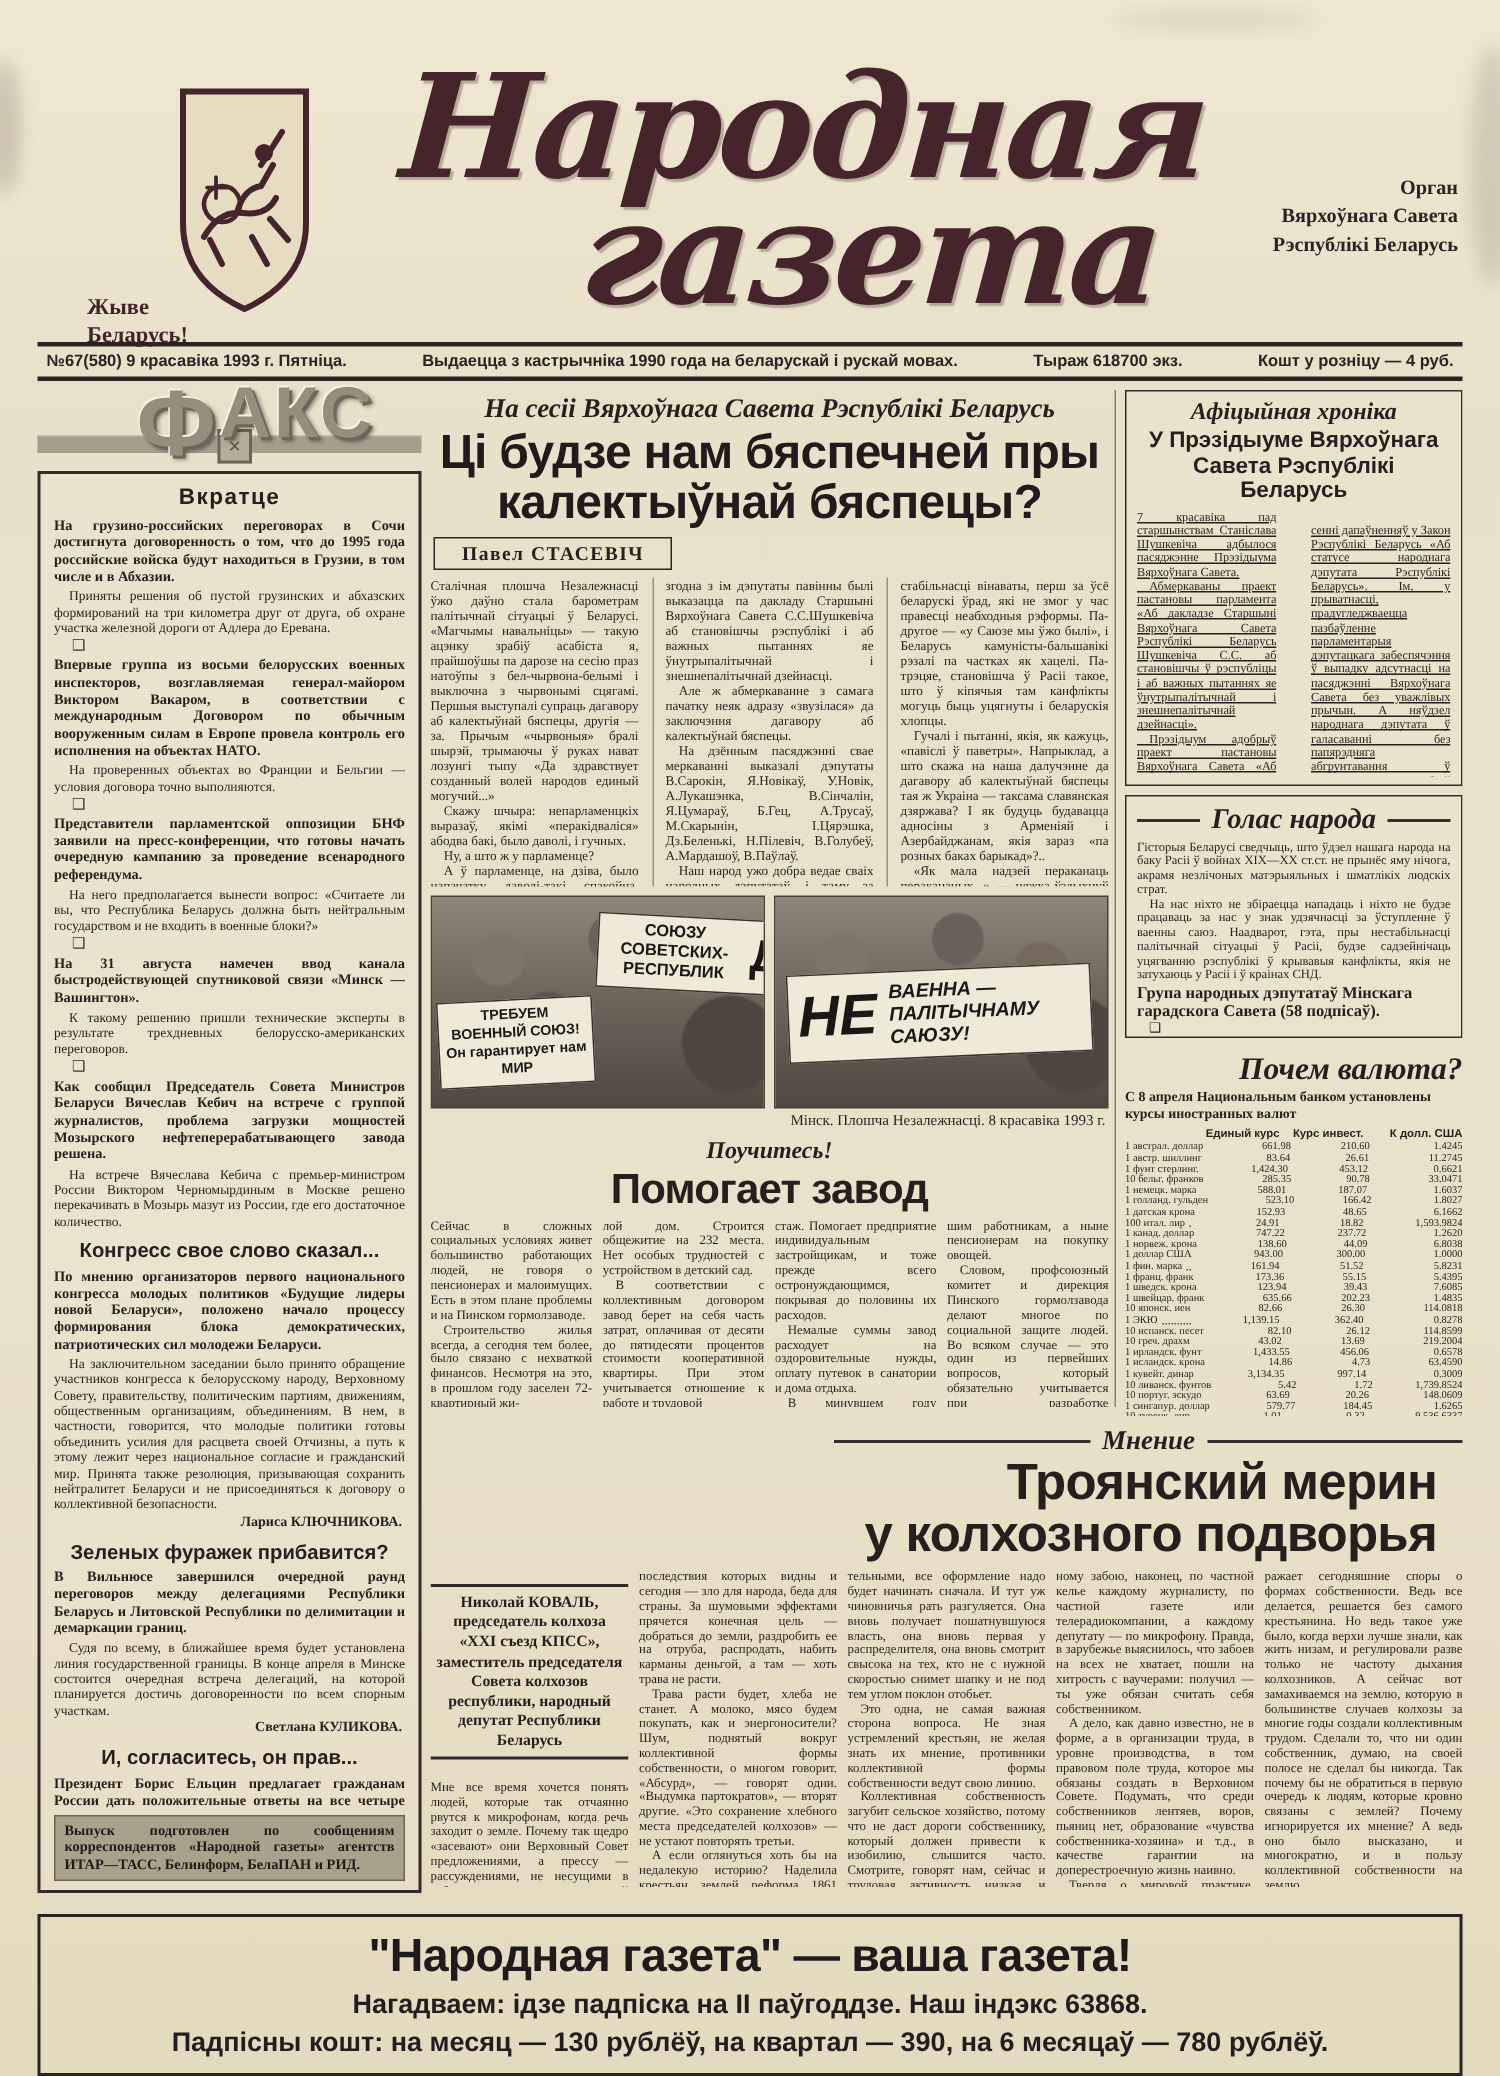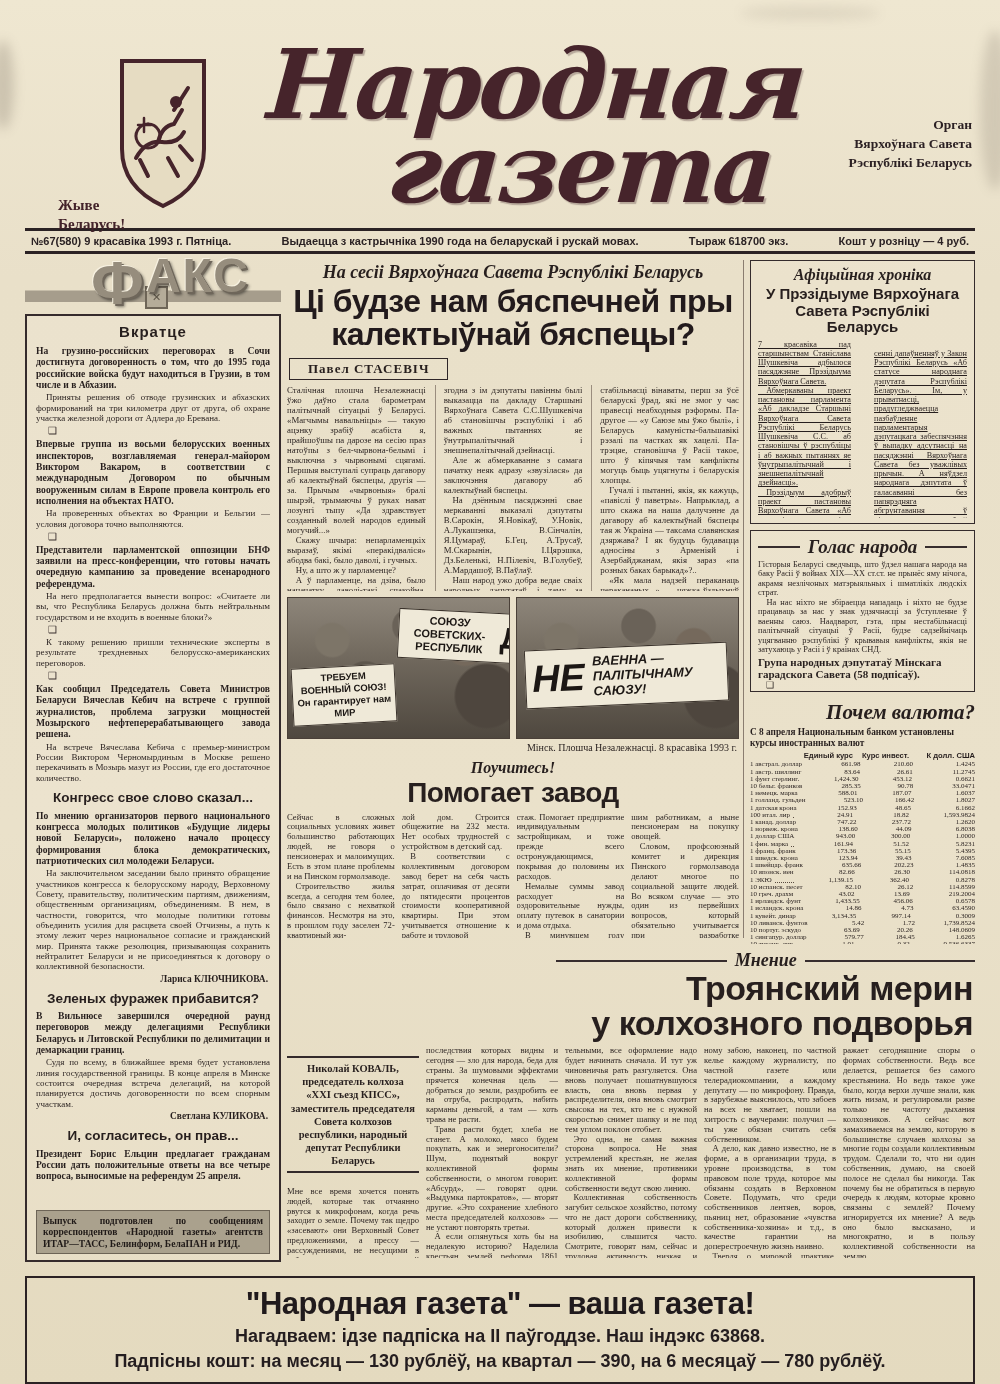--- a/index.html
+++ b/index.html
@@ -115,21 +115,21 @@
   .cur-name{white-space:nowrap;}
   .cur-dots{flex:1;border-bottom:1px dotted #5a4c41;margin:0 3px 1px;}
   .cur-v{width:56px;text-align:right;white-space:nowrap;}
   .cur-v.w3{width:66px;}
   
   .opinion{margin-top:6px;}
   .op-kicker-row{display:flex;align-items:center;gap:8px;}
   .op-kicker-row .lead-sp{width:38%;}
   .op-kicker{font-style:italic;font-weight:bold;font-size:18px;}
   .op-head{font-family:"Liberation Sans",sans-serif;font-weight:bold;font-size:34px;line-height:1.02;
-    text-align:right;letter-spacing:-.5px;margin:0 2px 6px 0;white-space:pre-line;}
+    text-align:right;letter-spacing:-.5px;margin:0 17px 6px 0;white-space:pre-line;}
   .op-cols{display:flex;gap:7px;height:212px;overflow:hidden;}
   .op-col{flex:1;font-size:8.6px;line-height:1.14;text-align:justify;white-space:pre-line;overflow:hidden;}
   .author-box{border-top:2px solid #332a2b;border-bottom:2px solid #332a2b;padding:4px 2px;margin-bottom:4px;
     font-weight:bold;font-size:10.5px;line-height:1.25;text-align:center;}
   
   .subscription{margin:14px 25px 0;border:2px solid #2b2224;padding:8px 10px 10px;text-align:center;}
   .sub-l1{font-family:"Liberation Sans",sans-serif;font-weight:bold;font-size:31px;letter-spacing:-.5px;color:#201a1c;}
   .sub-l2,.sub-l3{font-family:"Liberation Sans",sans-serif;font-weight:bold;font-size:18px;margin-top:4px;color:#241d1f;}
 </style>
 </head>
@@ -178,21 +178,21 @@
         <div class="faks-orn">✕</div>
         <div class="faks-text"><span class="f1">Ф</span><span class="f2">АКС</span></div>
       </div>
       <div class="faks-box">
         <div class="fx-title">Вкратце</div>
         <div class="fx-items">
 
             <div class="fx-item">
 
               <div class="fx-lead">На грузино-российских переговорах в Сочи достигнута договоренность о том, что до 1995 года российские войска будут находиться в Грузии, в том числе и в Абхазии.</div>
-              <div class="fx-detail">Приняты решения об отводе грузинских и абхазских формирований на три километра друг от друга, об охране участка железной дороги от Адлера до Еревана.</div>
+              <div class="fx-detail">Приняты решения об пустой грузинских и абхазских формирований на три километра друг от друга, об охране участка железной дороги от Адлера до Еревана.</div>
 
             </div>
 
             <div class="fx-item">
               <div class="fx-sep">❑</div>
 
               <div class="fx-lead">Впервые группа из восьми белорусских военных инспекторов, возглавляемая генерал-майором Виктором Вакаром, в соответствии с международным Договором по обычным вооруженным силам в Европе провела контроль его исполнения на объектах НАТО.</div>
               <div class="fx-detail">На проверенных объектах во Франции и Бельгии — условия договора точно выполняются.</div>
 
             </div>
@@ -201,20 +201,21 @@
               <div class="fx-sep">❑</div>
 
               <div class="fx-lead">Представители парламентской оппозиции БНФ заявили на пресс-конференции, что готовы начать очередную кампанию за проведение всенародного референдума.</div>
               <div class="fx-detail">На него предполагается вынести вопрос: «Считаете ли вы, что Республика Беларусь должна быть нейтральным государством и не входить в военные блоки?»</div>
 
             </div>
 
             <div class="fx-item">
               <div class="fx-sep">❑</div>
 
+              <div class="fx-lead">На 31 августа намечен ввод канала быстродействующей спутниковой связи «Минск — Вашингтон».</div>
               <div class="fx-detail">К такому решению пришли технические эксперты в результате трехдневных белорусско-американских переговоров.</div>
 
             </div>
 
             <div class="fx-item">
               <div class="fx-sep">❑</div>
 
               <div class="fx-lead">Как сообщил Председатель Совета Министров Беларуси Вячеслав Кебич на встрече с группой журналистов, проблема загрузки мощностей Мозырского нефтеперерабатывающего завода решена.</div>
               <div class="fx-detail">На встрече Вячеслава Кебича с премьер-министром России Виктором Черномырдиным в Москве решено перекачивать в Мозырь мазут из России, где его достаточное количество.</div>
 

